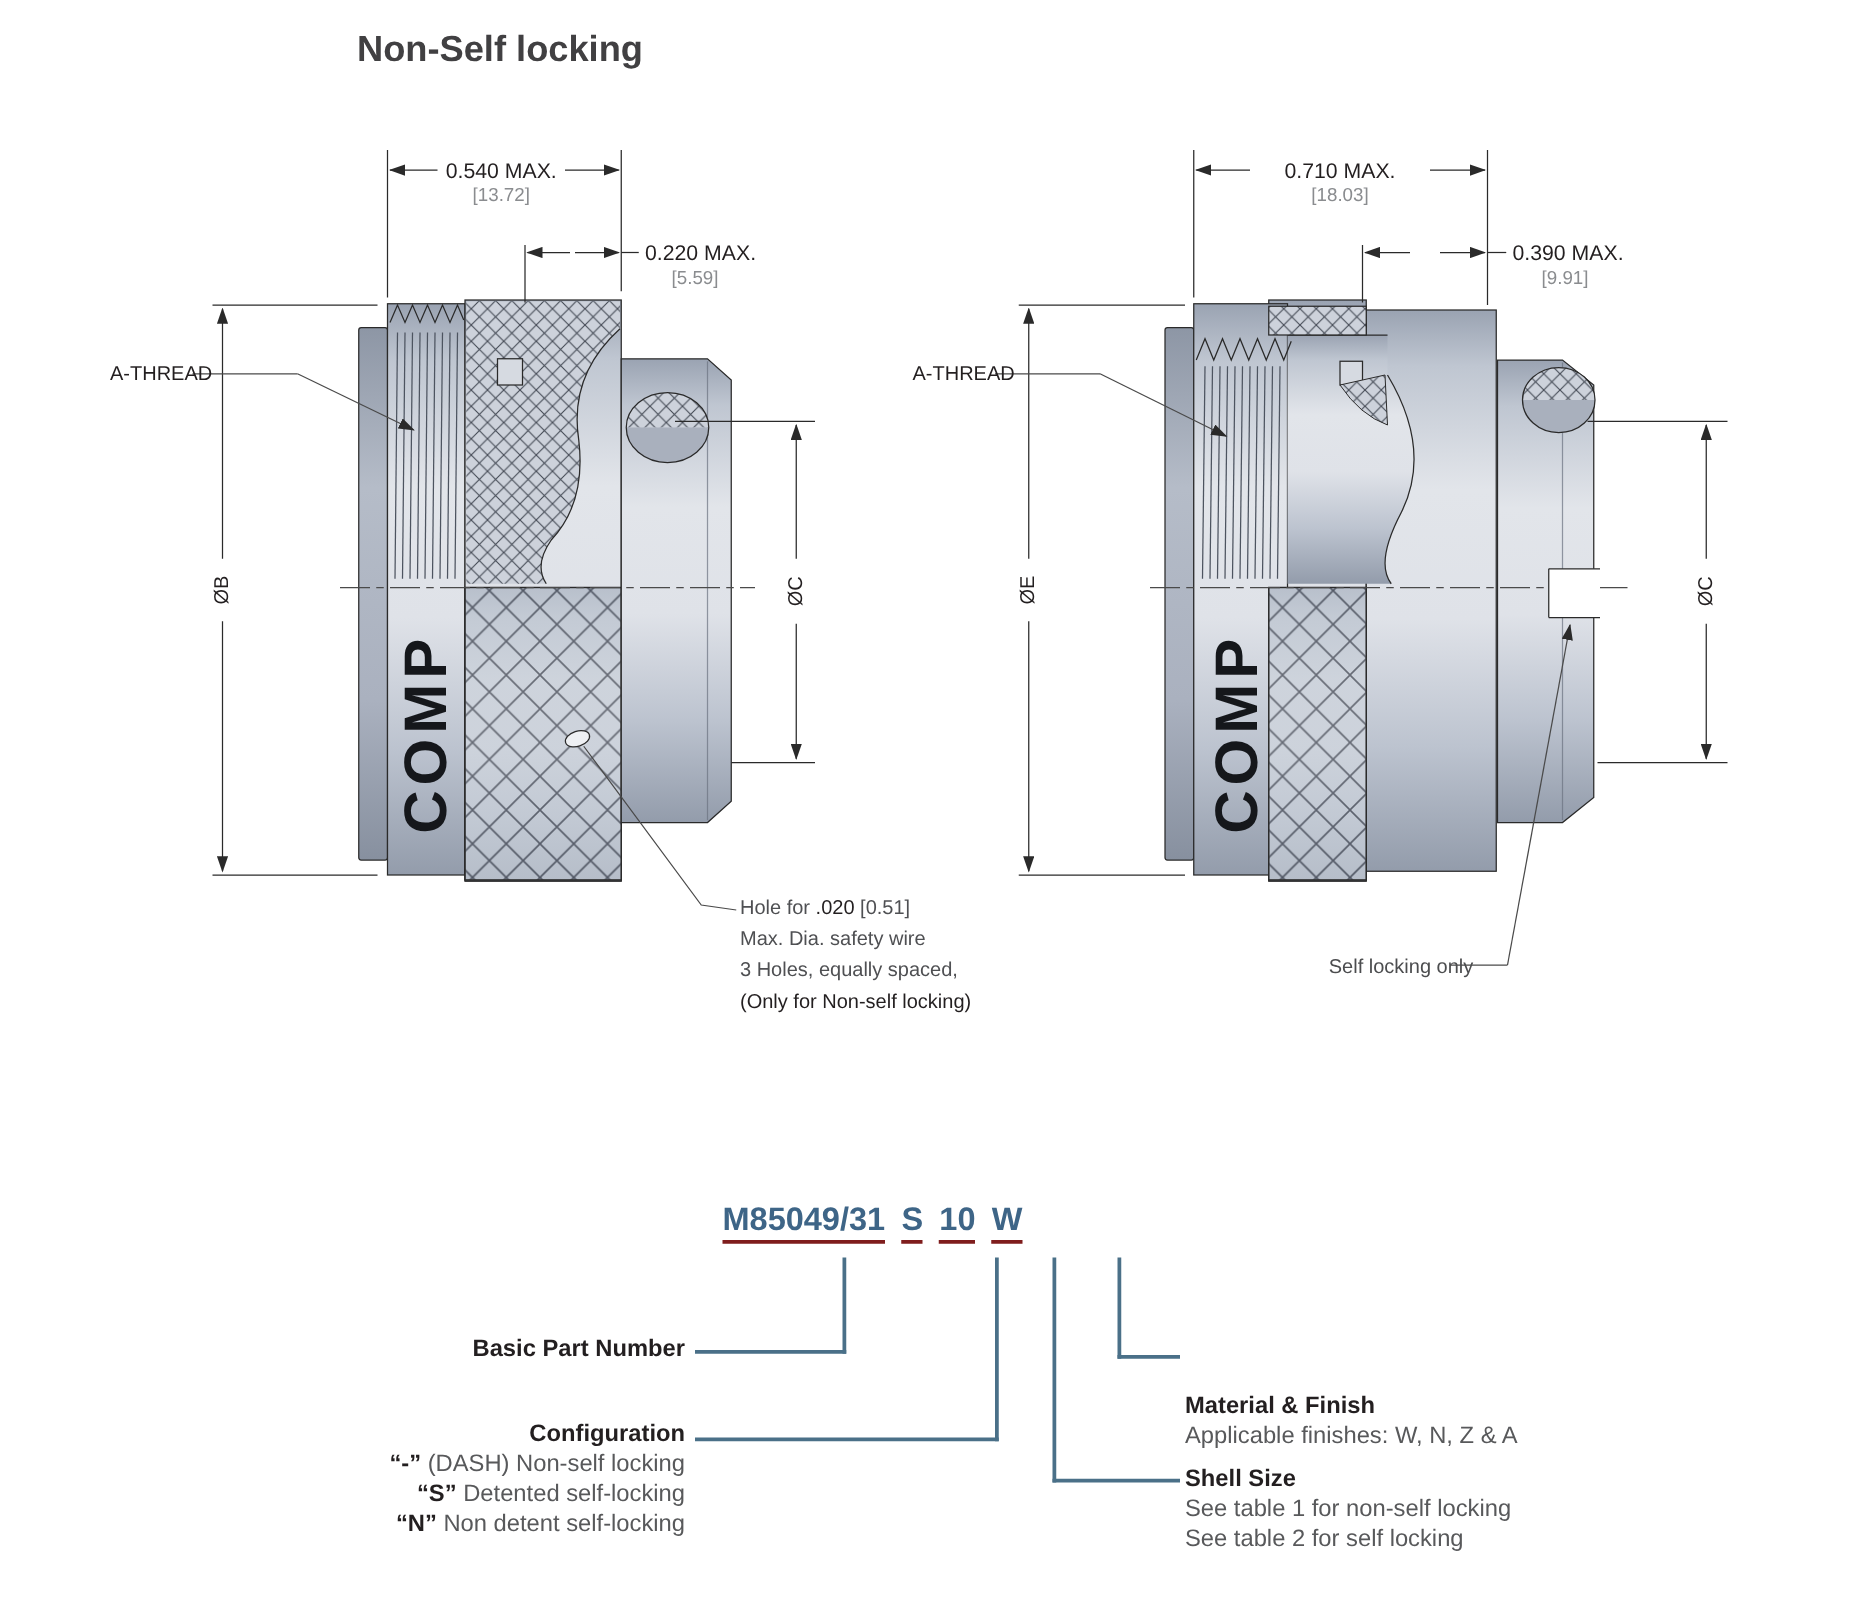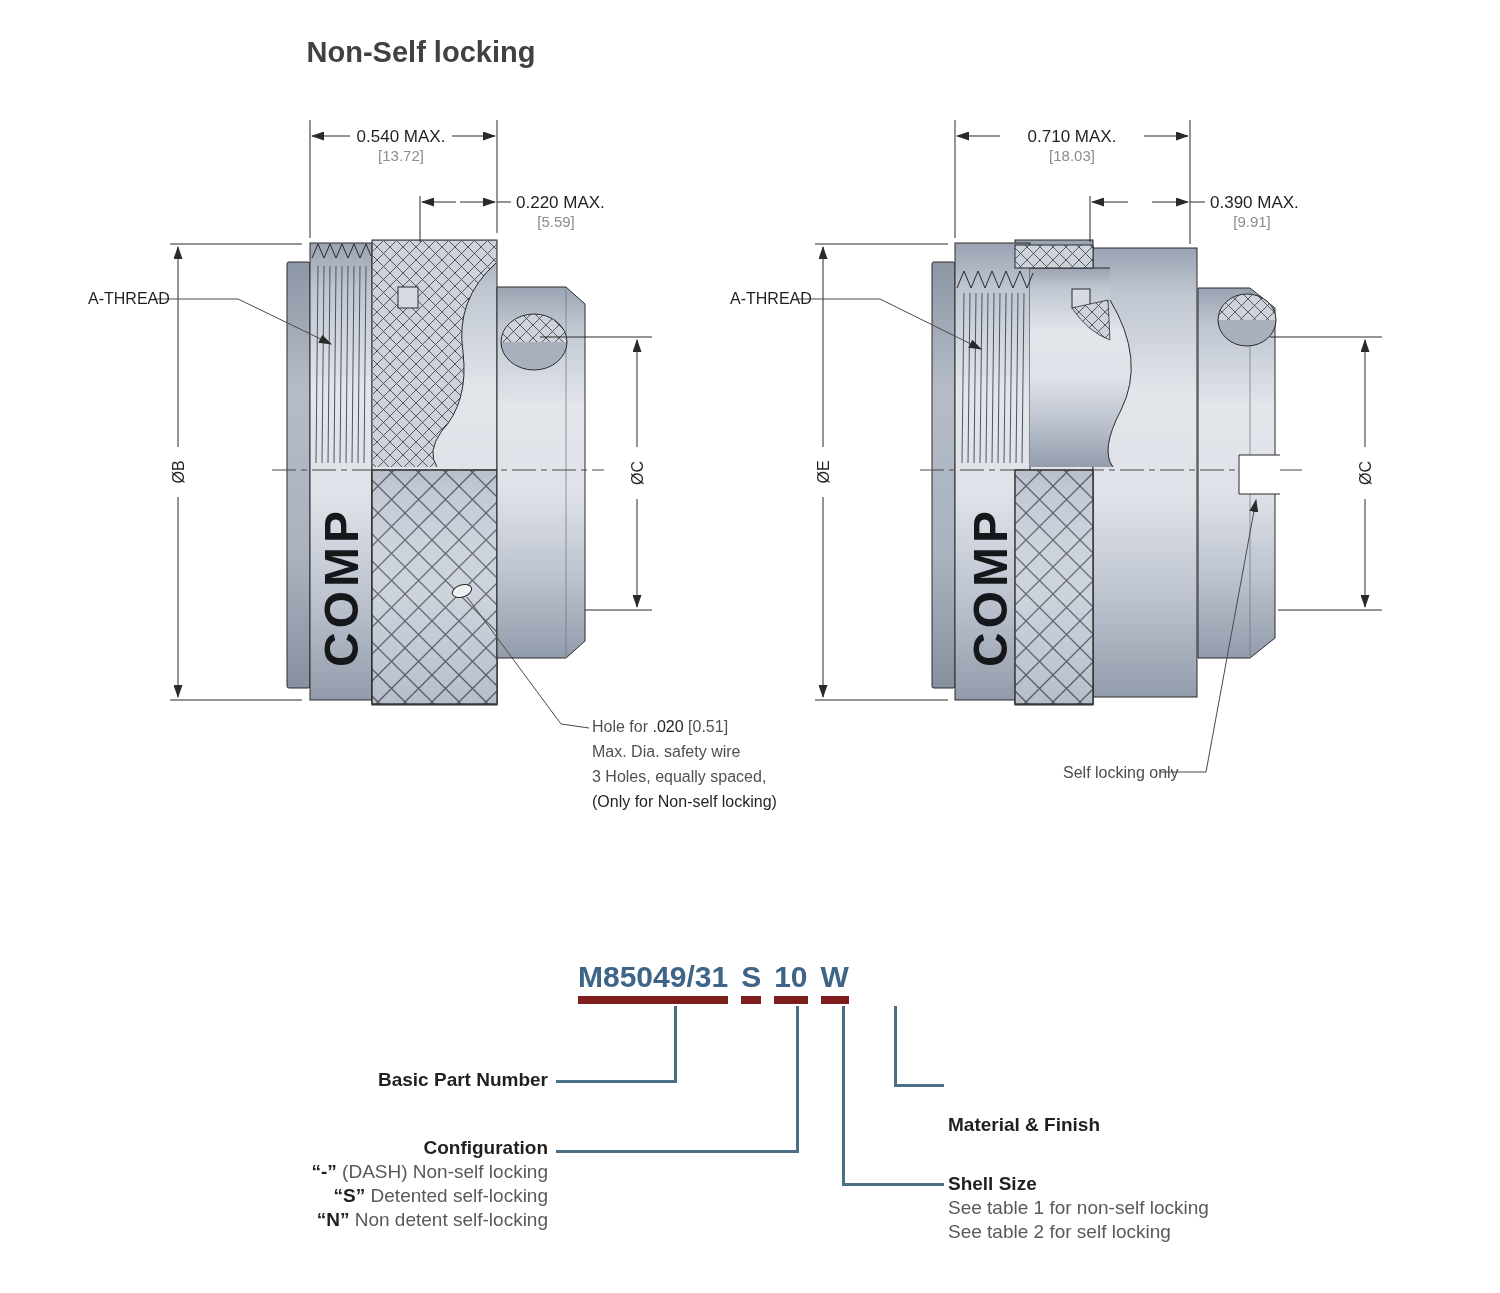--- a/index.html
+++ b/index.html
@@ -10,39 +10,39 @@
   svg text{font-family:"Liberation Sans",sans-serif;}
   .dimtxt{font-size:17px;fill:#231f20;}
   .mmtxt{font-size:15px;fill:#8a8c8f;}
   .lbltxt{font-size:16px;fill:#231f20;}
   .graytxt{font-size:16px;fill:#4c4d4f;}
   
   .note{font-size:16px;line-height:25px;color:#4f5053;}
   .note .b{font-weight:normal;color:#231f20;}
   
   .pn-row{display:flex;align-items:flex-start;}
-  .pn-seg{font-size:30px;font-weight:bold;color:#3e6587;line-height:1;
-          padding-bottom:4px;border-bottom:8px solid #7f1d1d;}
+  .pn-seg{font-size:26px;font-weight:bold;color:#3e6587;line-height:1;
+          padding-bottom:4px;border-bottom:3px solid #7f1d1d;}
   .pn-seg + .pn-seg{margin-left:13px;}
   
   .lline{position:absolute;border:0 solid #4a7088;}
   .l-right{border-right-width:3px;border-bottom-width:3px;}
   .l-left{border-left-width:3px;border-bottom-width:3px;}
   
   .leg-label{font-size:19px;font-weight:bold;color:#231f20;line-height:24px;}
   .leg-body{font-size:19px;color:#58595b;line-height:24px;}
   .leg-right{text-align:right;}
   .cfg-code{font-weight:bold;color:#231f20;}
 </style>
 </head>
 <body>
 
 <div id="stage">
 
-  <div class="abs title" style="left:221px;top:24px;margin-top:12px;">Non-Self locking</div>
+  <div class="abs title" style="left:200px;top:24px;">Non-Self locking</div>
 
   <svg class="abs" style="left:0;top:0;" width="1500" height="930" viewBox="0 0 1500 930">
     <defs>
       <linearGradient id="gMetal" x1="0" y1="0" x2="0" y2="1">
         <stop offset="0%" stop-color="#9aa3b2"></stop>
           <stop offset="10%" stop-color="#bfc6d1"></stop>
         <stop offset="32%" stop-color="#e2e5ea"></stop>
           <stop offset="55%" stop-color="#dfe2e8"></stop>
         <stop offset="78%" stop-color="#bcc3cf"></stop>
           <stop offset="100%" stop-color="#939cab"></stop>
@@ -250,20 +250,21 @@
   <div class="abs leg-label leg-right" style="left:300px;top:1068px;width:248px;">Basic Part Number</div>
   <div class="abs leg-label leg-right" style="left:300px;top:1136px;width:248px;">Configuration</div>
   <div class="abs leg-body leg-right" style="left:248px;top:1160px;width:300px;">
     <div><span class="cfg-code">“-”</span><span> (DASH) Non-self locking</span></div>
     <div><span class="cfg-code">“S”</span><span> Detented self-locking</span></div>
     <div><span class="cfg-code">“N”</span><span> Non detent self-locking</span></div>
   </div>
 
   <div class="abs" style="left:948px;top:1113px;width:330px;">
     <div class="leg-label">Material &amp; Finish</div>
+    <div class="leg-body">Applicable finishes: W, N, Z &amp; A</div>
   </div>
   <div class="abs" style="left:948px;top:1172px;width:330px;">
     <div class="leg-label">Shell Size</div>
     <div class="leg-body">See table 1 for non-self locking</div>
     <div class="leg-body">See table 2 for self locking</div>
   </div>
 
 </div>
 
 </body></html>

